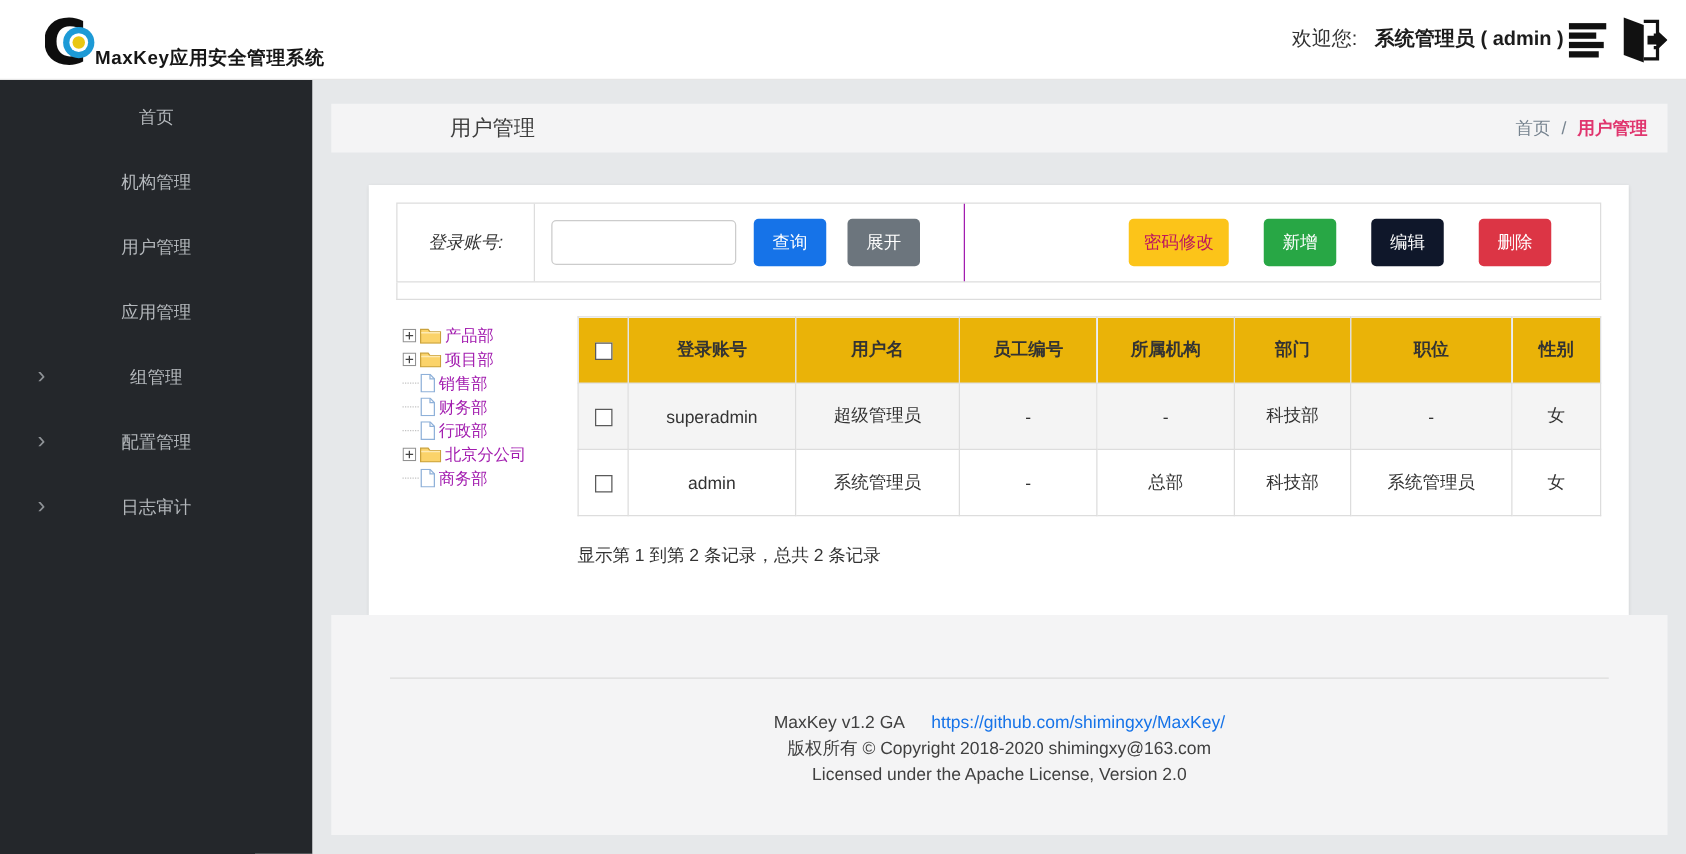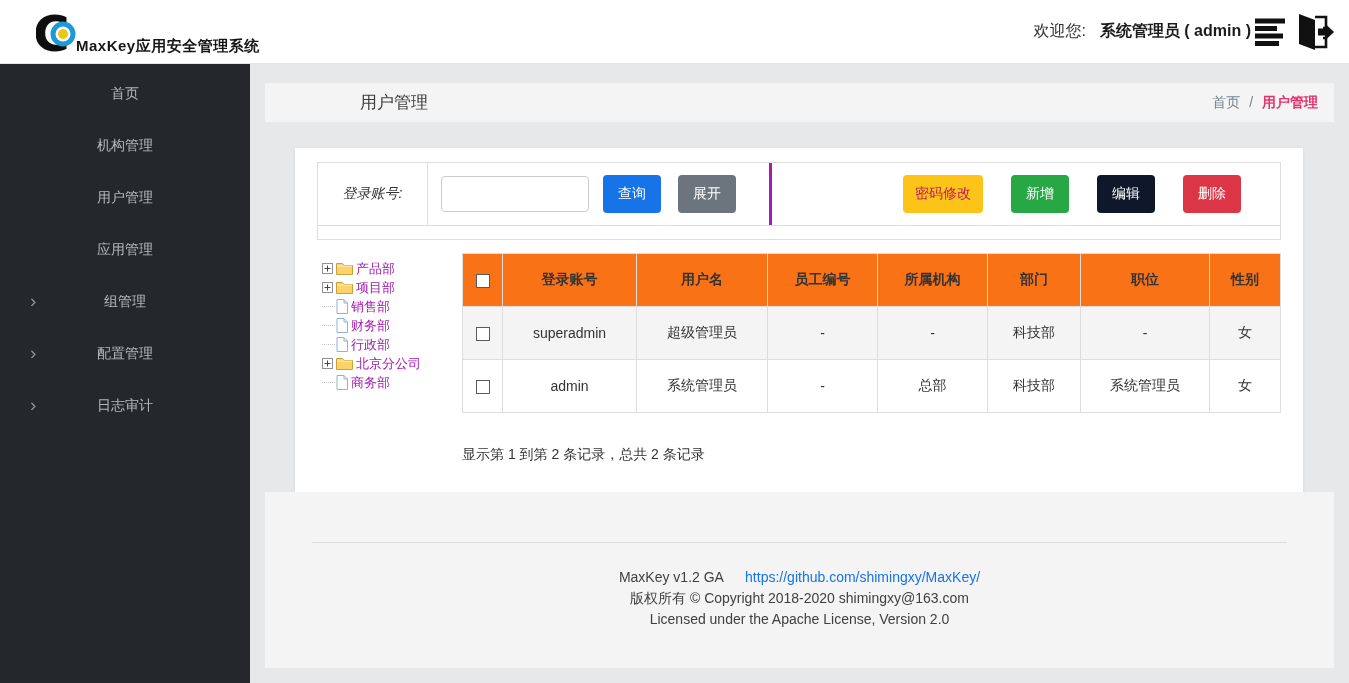--- a/index.html
+++ b/index.html
@@ -33,21 +33,21 @@
   .bc-sep { color:#76838f; margin:0 5px; }
   .bc-current { color:#e0356e; font-weight:bold; cursor:pointer; }
 
   .card { margin:26px 46px 0 45px; height:344px; background:#fff; padding:14px 22px 0 22px;
           box-shadow:0 1px 3px rgba(0,0,0,0.09); }
 
   
   .toolbar { border:1px solid #ddd; height:64px; display:flex; align-items:stretch; }
   .t-label { width:110px; border-right:1px solid #ddd; display:flex; align-items:center; justify-content:center;
              font-size:14px; color:#333;font-style:italic; }
-  .t-search { width:344px; border-right:3px solid #a21caf; display:flex; align-items:center; padding-left:13px; }
+  .t-search { width:344px; border-right:1px solid #a21caf; display:flex; align-items:center; padding-left:13px; }
   .t-search input { width:148px; height:36px; border:1px solid #ccc; border-radius:4px; padding:0 8px;
                     font-size:14px; font-family:inherit; outline:none; }
   .t-actions { flex:1; display:flex; align-items:center; justify-content:flex-end; padding-right:39px; }
   .btn { border:none; border-radius:4px; height:38px; padding:0 15px; font-size:14px; font-family:inherit;
          cursor:pointer; color:#fff; }
   .btn.primary  { background:#1673e8; margin-left:14px; }
   .btn.secondary{ background:#6c757d; margin-left:17px; }
   .btn.warning  { background:#fcc419; color:#be185d; padding:0 12px; }
   .btn.success  { background:#28a745; margin-left:28px; }
   .btn.info     { background:#0f172a; margin-left:28px; }
@@ -62,25 +62,25 @@
   .expander { width:11px; height:11px; margin-right:3px; flex:none; display:inline-flex; }
   .connector { width:13px; height:1px; border-top:1px dotted #c3c3c3; margin-right:1px; flex:none; }
   .node-icon { margin-right:3px; flex:none; display:inline-flex; }
   .node-label { line-height:1; }
 
   
   .grid-col { flex:1; }
   table { width:100%; border-collapse:collapse; table-layout:fixed; background:#fff; }
   th,td { border:1px solid #ddd; height:53px; text-align:center; font-size:14px; color:#333;
           overflow:hidden; white-space:nowrap; }
-  th { font-weight:bold; background:#f97316; }
+  th { font-weight:bold; background:#eab308; }
   tr.stripe td { background:#f4f4f4; }
   .cb { display:inline-block; width:14px; height:14px; border:1px solid #5a5a5a; background:#fff;
         vertical-align:middle; cursor:pointer; }
-  .summary { margin-top:33px; font-size:14px; color:#333; }
+  .summary { margin-top:23px; font-size:14px; color:#333; }
 
   
   .footer-panel { margin:0 15px; height:176px; background:#f4f4f5; padding-top:50px; }
   .divider { margin:0 47px; border-top:1px solid #dcdcdc; }
   .footer-text { margin-top:24px; text-align:center; font-size:14px; color:#404040; line-height:21px; }
   .f-link { color:#1673e8; margin-left:18px; text-decoration:none; cursor:pointer; }
 </style>
 </head>
 <body>
 

